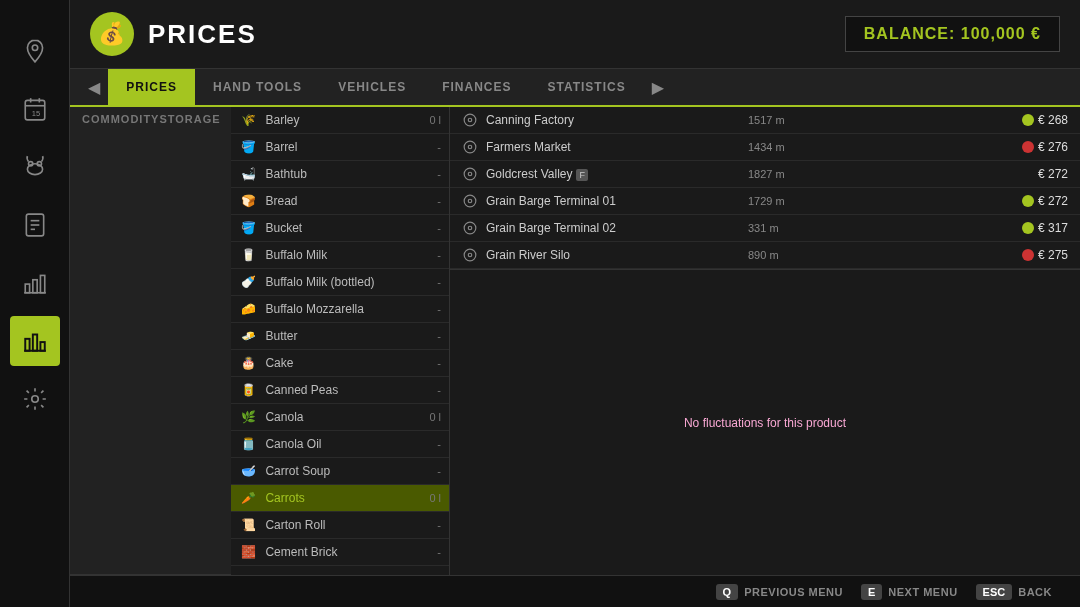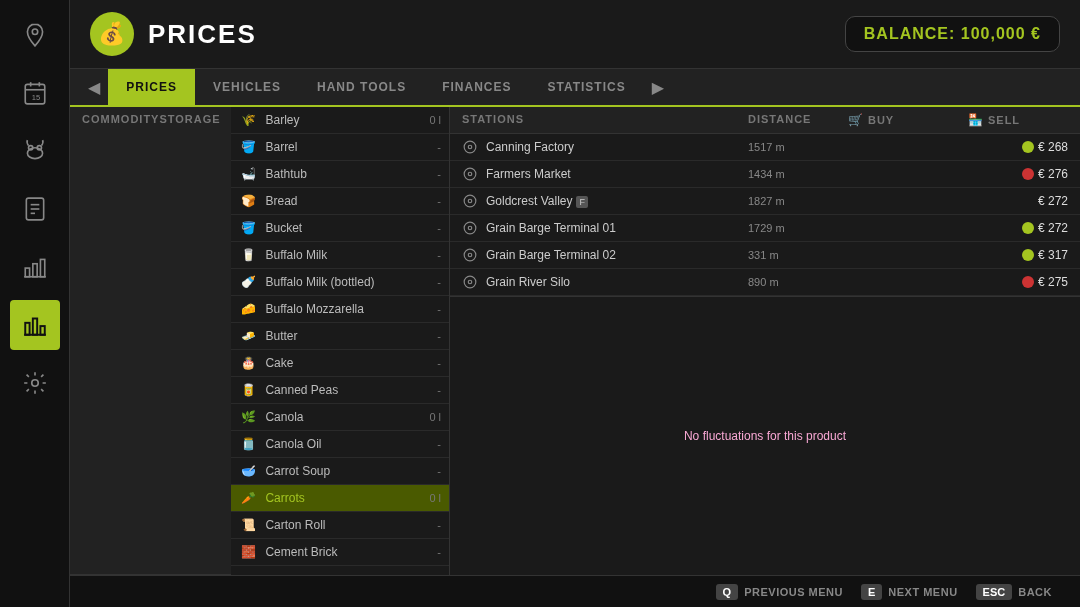--- a/index.html
+++ b/index.html
@@ -13,21 +13,21 @@
       display: flex;
     }
 
     
     .sidebar {
       width: 70px;
       background: #111;
       display: flex;
       flex-direction: column;
       align-items: center;
-      padding: 10px 0;
+      padding: 26px 0;
       gap: 8px;
       border-right: 1px solid #333;
     }
     .sidebar-item {
       width: 50px;
       height: 50px;
       display: flex;
       align-items: center;
       justify-content: center;
       cursor: pointer;
@@ -73,21 +73,21 @@
     }
     .header-title {
       color: #fff;
       font-size: 26px;
       font-weight: bold;
       letter-spacing: 2px;
     }
     .balance-box {
       background: #111;
       border: 1px solid #444;
-      border-radius: 10px;
+      border-radius: 0;
       padding: 8px 18px;
       font-size: 16px;
       font-weight: bold;
       color: #ccc;
       letter-spacing: 1px;
     }
     .balance-box span {
       color: #a4c520;
     }
 
@@ -372,24 +372,24 @@
       <span>100,000 €</span>
     </div>
   </div>
 
   <div class="nav-tabs">
     <div class="nav-arrow">◀</div>
     <div class="nav-tab active">
       <span>PRICES</span>
     </div>
     <div class="nav-tab">
+      <span>HAND TOOLS</span>
+    </div>
+    <div class="nav-tab">
       <span>VEHICLES</span>
-    </div>
-    <div class="nav-tab">
-      <span>HAND TOOLS</span>
     </div>
     <div class="nav-tab">
       <span>FINANCES</span>
     </div>
     <div class="nav-tab">
       <span>STATISTICS</span>
     </div>
     <div class="nav-arrow">▶</div>
   </div>
 
@@ -485,32 +485,20 @@
             <div class="commodity-icon">🧱</div>
             <div class="commodity-name">Cement Brick</div>
             <div class="commodity-storage">-</div>
           </div>
         </div>
     </div>
 
     <div class="right-panel">
 
       <div class="stations-panel">
-        <div class="stations-header">
-          <span class="col-station">STATIONS</span>
-          <span class="col-distance">DISTANCE</span>
-          <span class="col-buy">
-            <span style="font-size:12px">🛒</span>
-            <span>BUY</span>
-          </span>
-          <span class="col-sell">
-            <span style="font-size:12px">🏪</span>
-            <span>SELL</span>
-          </span>
-        </div>
         <div id="stations-list">
             <div class="station-row">
               <div class="station-icon">
                 <svg width="14" height="14" viewBox="0 0 24 24" fill="none" stroke="#888" stroke-width="2">
                   <circle cx="12" cy="12" r="10"></circle>
                   <circle cx="12" cy="12" r="3"></circle>
                 </svg>
               </div>
               <div class="station-name">Canning Factory</div>
               <div class="station-distance">1517 m</div>

